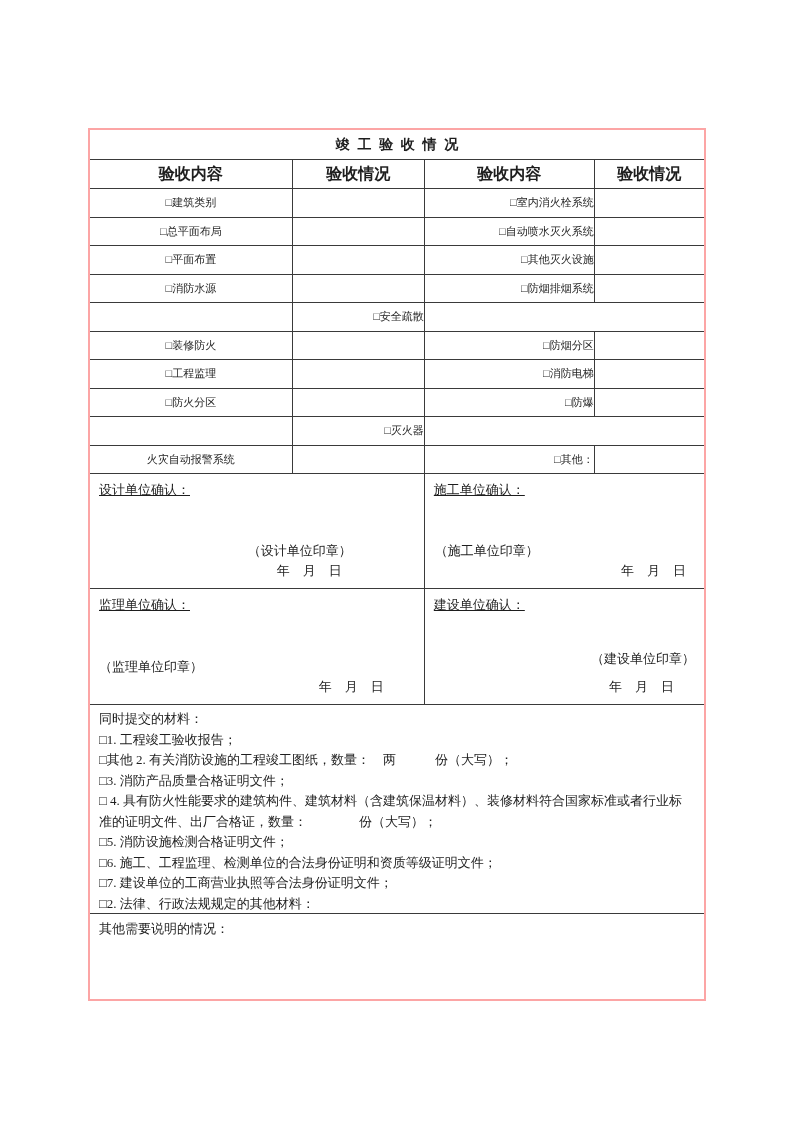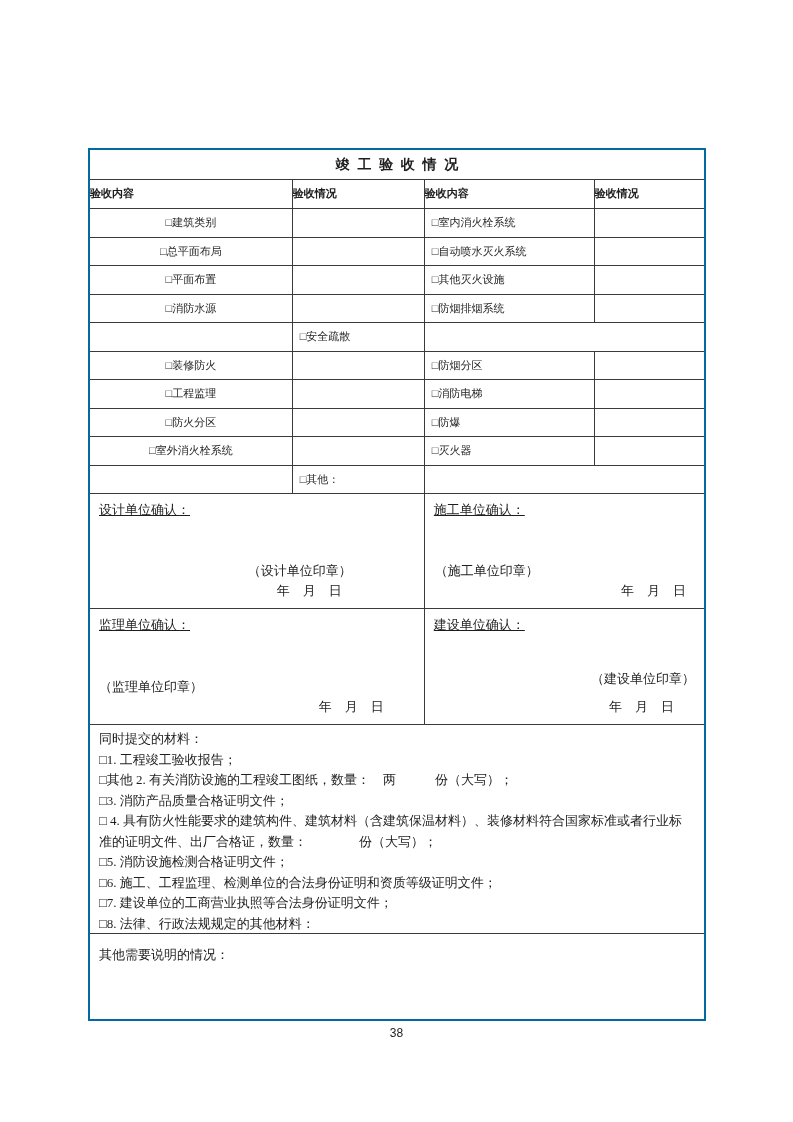--- a/index.html
+++ b/index.html
@@ -1,60 +1,60 @@
 <!DOCTYPE html>
 <html><head>
 <meta charset="utf-8">
 <style>
   html,body{margin:0;padding:0;background:#ffffff;}
   body{width:793px;height:1122px;position:relative;
        font-family:"Liberation Serif","DejaVu Serif",serif;color:#1e1e1e;}
   .page{position:absolute;inset:0;background:#fff;}
 
   .form-table{position:absolute;left:88px;top:128px;width:618px;
-              border:2px solid #0369a1;box-sizing:border-box;background:#fff;margin-top:20px;}
+              border:2px solid #fca5a5;box-sizing:border-box;background:#fff;}
 
   .row{display:grid;box-sizing:border-box;border-top:1px solid #3a3a3a;}
   .row.first{border-top:none;}
   .cols4{grid-template-columns:204fr 133fr 171fr 110fr;}
   .cols2{grid-template-columns:337fr 281fr;}
 
   .cell{box-sizing:border-box;border-right:1px solid #3a3a3a;overflow:hidden;}
   .cell.last{border-right:none;}
 
   .title-row{height:29px;line-height:29px;text-align:center;
              font-weight:bold;font-size:14px;letter-spacing:0.55em;text-indent:0.55em;}
 
   .header-row{height:29px;}
-  .header-row .cell{line-height:27px;text-align:left;font-weight:bold;font-size:11px;}
+  .header-row .cell{line-height:27px;text-align:center;font-weight:bold;font-size:16px;}
 
   .data-row{height:28.5px;}
   .data-row .cell{line-height:27.5px;font-size:11px;}
   .data-row .c1{text-align:center;}
-  .data-row .c3{text-align:left;padding-left:7px;}
+  .data-row .c3{text-align:right;padding-left:7px;}
 
   .sig-row1{height:115px;}
   .sig-row2{height:116px;}
   .sig-cell{position:relative;font-size:13px;}
   .sig-label{position:absolute;top:7px;left:9px;text-decoration:underline;}
   .seal,.sig-date{position:absolute;white-space:nowrap;}
   .design .seal{right:72px;bottom:28px;}
   .design .sig-date{right:82px;bottom:8px;}
   .construction .seal{left:10px;bottom:28px;}
   .construction .sig-date{right:18px;bottom:8px;}
   .supervision .seal{left:9px;bottom:28px;}
   .supervision .sig-date{right:40px;bottom:8px;}
   .owner .seal{right:9px;bottom:36px;}
   .owner .sig-date{right:30px;bottom:8px;}
 
   .materials{height:209px;box-sizing:border-box;padding:4px 9px 0 9px;
              font-size:13px;line-height:20.5px;}
   .materials div{white-space:normal;}
 
-  .notes{height:86px;box-sizing:border-box;padding:12px 9px;font-size:13px;}
+  .notes{height:86px;box-sizing:border-box;padding:6px 9px;font-size:13px;}
 
   .page-number{position:absolute;left:0;right:0;top:1026px;text-align:center;
                font-family:"Liberation Sans","DejaVu Sans",sans-serif;font-size:12px;color:#222;}
 </style>
 </head>
 <body>
 
 <div class="page">
   <div class="form-table">
 
@@ -108,26 +108,26 @@
       <div class="cell c3">□消防电梯</div>
       <div class="cell c4 last"></div>
     </div>
     <div class="row cols4 data-row">
       <div class="cell c1">□防火分区</div>
       <div class="cell c2"></div>
       <div class="cell c3">□防爆</div>
       <div class="cell c4 last"></div>
     </div>
     <div class="row cols4 data-row">
-      <div class="cell c1">□室外消火栓系统</div>
       <div class="cell c2"></div>
       <div class="cell c3">□灭火器</div>
       <div class="cell c4 last"></div>
     </div>
     <div class="row cols4 data-row">
+      <div class="cell c1">火灾自动报警系统</div>
       <div class="cell c2"></div>
       <div class="cell c3">□其他：</div>
       <div class="cell c4 last"></div>
     </div>
 
     <div class="row cols2 sig-row1">
       <div class="cell sig-cell design">
         <span class="sig-label">设计单位确认：</span>
         <span class="seal">（设计单位印章）</span>
         <span class="sig-date">年　月　日</span>
@@ -154,23 +154,22 @@
 
     <div class="row materials">
       <div>同时提交的材料：</div>
       <div>□1. 工程竣工验收报告；</div>
       <div>□其他 2. 有关消防设施的工程竣工图纸，数量：　两　　　份（大写）；</div>
       <div>□3. 消防产品质量合格证明文件；</div>
       <div>□ 4. 具有防火性能要求的建筑构件、建筑材料（含建筑保温材料）、装修材料符合国家标准或者行业标准的证明文件、出厂合格证，数量：　　　　份（大写）；</div>
       <div>□5. 消防设施检测合格证明文件；</div>
       <div>□6. 施工、工程监理、检测单位的合法身份证明和资质等级证明文件；</div>
       <div>□7. 建设单位的工商营业执照等合法身份证明文件；</div>
-      <div>□8. 法律、行政法规规定的其他材料：</div>
+      <div>□2. 法律、行政法规规定的其他材料：</div>
     </div>
 
     <div class="row notes">
       <span>其他需要说明的情况：</span>
     </div>
 
   </div>
 
-  <div class="page-number">38</div>
 </div>
 
 </body></html>

